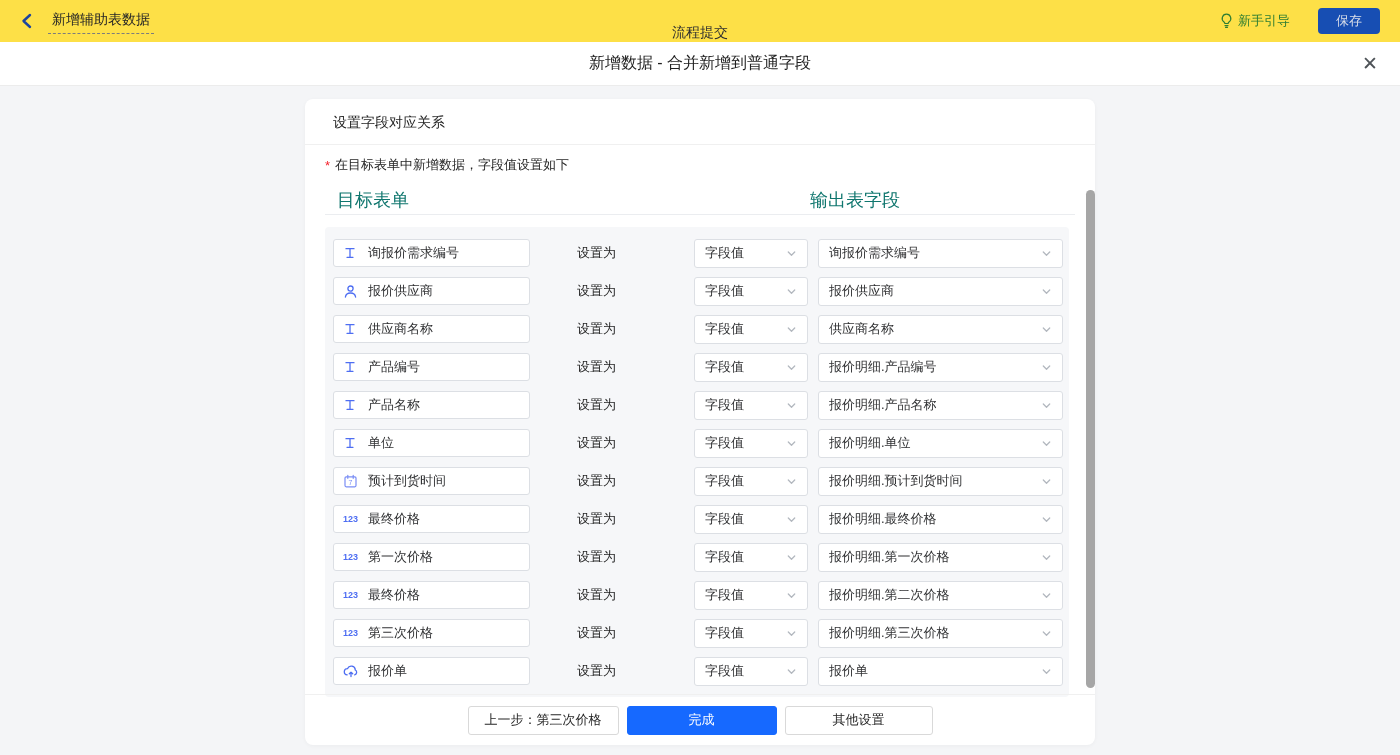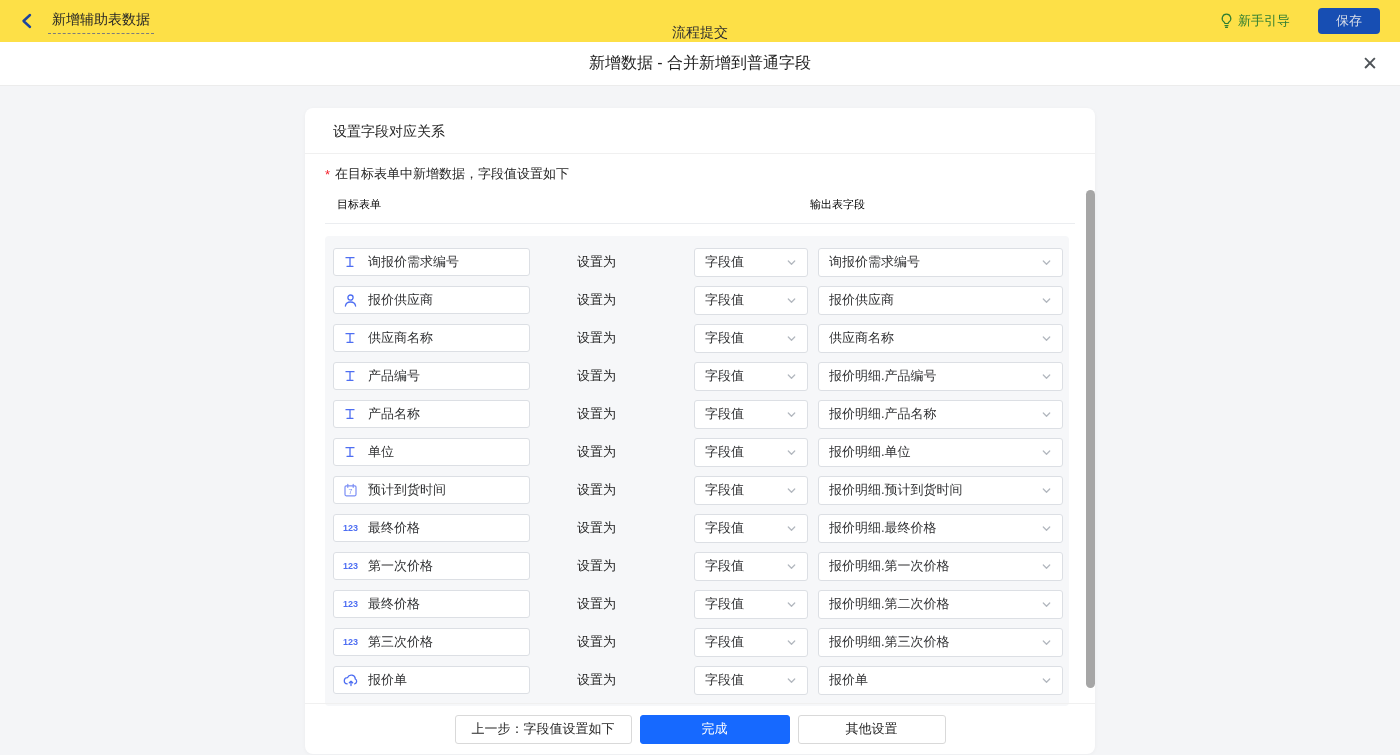--- a/index.html
+++ b/index.html
@@ -19,27 +19,27 @@
 
   
   .dlg-header { position:absolute; top:42px; left:0; width:1400px; height:44px; background:#fff;
                 border-bottom:1px solid #ececec; display:flex; align-items:center; justify-content:center; z-index:2; }
   .dlg-title { font-size:16px; font-weight:500; color:#1f1f1f; }
   .dlg-close { position:absolute; right:22px; top:12px; font-size:19px; color:#4e5358; cursor:pointer; line-height:1; }
 
   .dlg-body { position:absolute; top:86px; left:0; width:1400px; height:669px; background:#f4f5f7; }
 
   
-  .card { position:absolute; left:305px; top:22px; width:790px; height:646px; background:#fff;
+  .card { position:absolute; left:305px; top:13px; width:790px; height:646px; background:#fff;
           border-radius:8px; box-shadow:0 1px 4px rgba(0,0,0,0.04); }
   .card-title { height:46px; line-height:46px; padding-left:28px; font-size:14px; color:#1f1f1f;
                 border-bottom:1px solid #f0f0f0; }
   .instruction { margin:11px 20px 0; font-size:13px; color:#262626; display:flex; align-items:center; }
   .req { color:#f5222d; margin-right:5px; font-size:13px; }
-  .col-headers { position:relative; margin:11px 20px 4px; height:30px; border-bottom:1px solid #ebedf0; font-size:11px; color:#000000; }
+  .col-headers { position:relative; margin:11px 20px 4px; height:30px; border-bottom:1px solid #ebedf0; font-size:18px; color:#0f766e; }
   .col-left { position:absolute; left:12px; top:3px; }
   .col-right { position:absolute; left:485px; top:3px; }
 
   .panel { margin:12px 20px 0; width:744px; height:470px; background:#f6f7f9; border-radius:4px;
            padding:12px 0 0 8px; display:flex; flex-direction:column; gap:10px; overflow:hidden; }
   .map-row { display:flex; align-items:center; height:28px; flex:0 0 28px; }
   .field-box { width:197px; height:28px; background:#fff; border:1px solid #dcdfe4; border-radius:3px;
                display:flex; align-items:center; padding:0 9px; gap:9px; cursor:pointer; }
   .f-icon { display:flex; align-items:center; width:16px; justify-content:flex-start; flex:0 0 16px; }
   .num-ic { font-size:9px; font-weight:bold; color:#4e6ef2; letter-spacing:0; }
@@ -423,20 +423,20 @@
             <span class="chev">
               <svg width="11" height="11" viewBox="0 0 11 11">
                 <path d="M2.3 4 5.5 7.2 8.7 4" fill="none" stroke="#b3b8bf" stroke-width="1.3" stroke-linecap="round" stroke-linejoin="round"></path>
               </svg>
             </span>
           </div>
         </div>
       </div>
 
     <div class="card-footer">
-      <button class="btn">上一步：字段值设置如下</button>
+      <button class="btn">上一步：第三次价格</button>
       <button class="btn primary">完成</button>
       <button class="btn">其他设置</button>
     </div>
   </div>
 
   <div class="scroll-thumb"></div>
 </div>
 
 </body></html>

